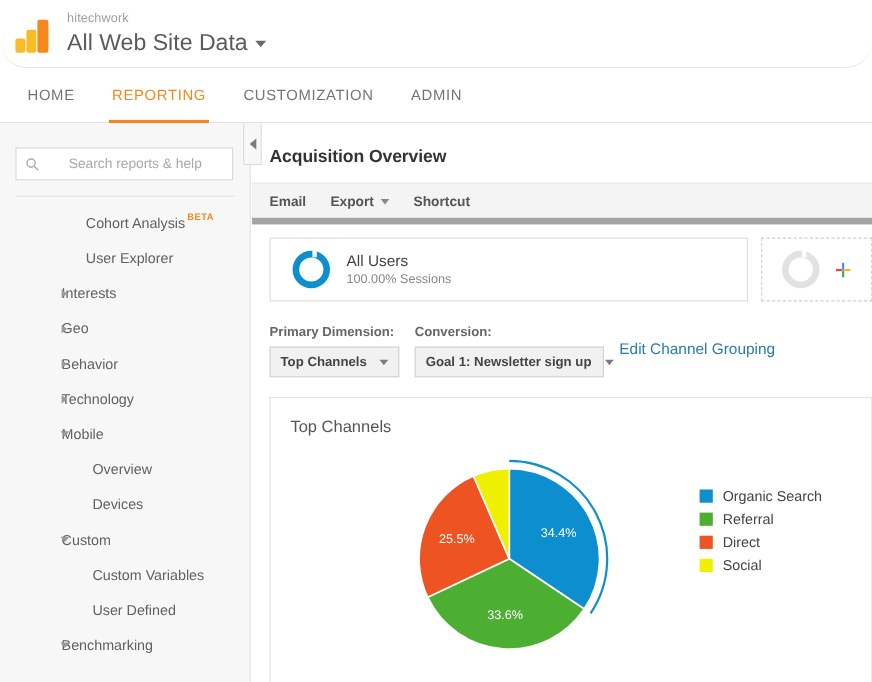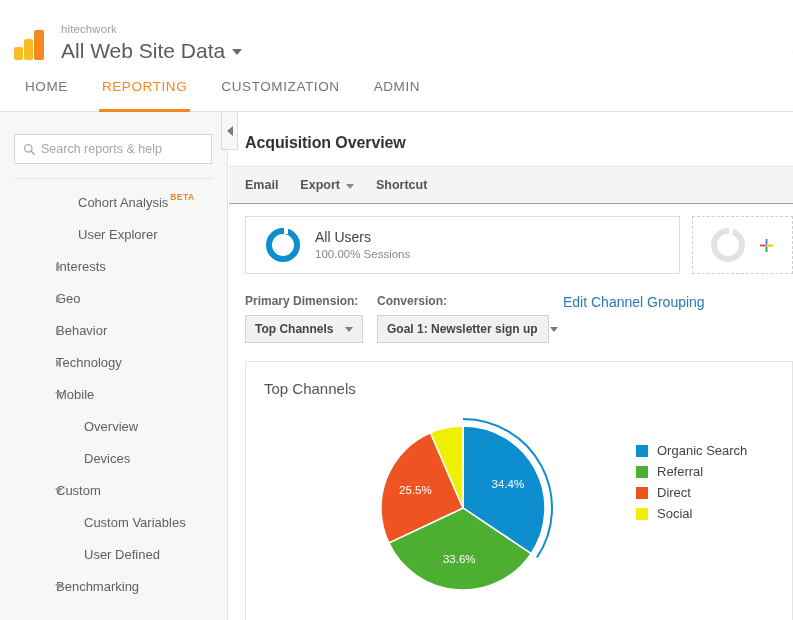--- a/index.html
+++ b/index.html
@@ -8,21 +8,21 @@
     width: 793px; height: 620px;
     overflow: hidden;
     background: #ffffff;
     font-family: "Liberation Sans", sans-serif;
     -webkit-font-smoothing: antialiased;
   }
   #app { position: relative; width: 793px; height: 620px; background: #fff; }
 
   
   .brandbar {
-    position: absolute; top: 12px; left: 0; width: 793px; height: 62px;
+    position: absolute; top: 0; left: 0; width: 793px; height: 62px;
     background: #fff; border-bottom: 1px solid #e8e8e8;
     display: flex; align-items: center; border-radius: 25px;
   }
   .ga-logo { margin-left: 14px; width: 34px; height: 34px; position: relative; }
   .ga-logo .bar { position: absolute; bottom: 0; border-radius: 2px; }
   .ga-logo .b1 { left: 0;  width: 9px;  height: 13px; background: #f9bc26; }
   .ga-logo .b2 { left: 10px; width: 9px; height: 21px; background: #f9bc26; }
   .ga-logo .b3 { left: 20px; width: 10px; height: 30px; background: #f5871f; }
 
   .brandtext { margin-left: 13px; line-height: 1; }
@@ -65,21 +65,21 @@
   }
   .searchwrap { padding: 22px 15px 12px 14px; }
   .searchbox {
     position: relative; height: 30px; background: #fff;
     border: 1px solid #d6d6d6; display: flex; align-items: center;
   }
   .search-icon { margin-left: 8px; width: 13px; height: 13px; flex: none; opacity: .62; }
   .searchbox input {
     border: 0; outline: 0; background: transparent; flex: 1;
     font-family: "Liberation Sans", sans-serif;
-    font-size: 12.5px; color: #ec4899; padding: 0 6px 0 5px;
+    font-size: 12.5px; color: #ec4899; padding: 0 6px 0 5px; text-align: center;
   }
   .searchbox input::placeholder { color: #a8a8a8; }
 
   .navdivider { height: 1px; background: #e4e4e4; margin: 2px 14px 0 14px; }
 
   .navlist { padding-top: 7px; }
   .navitem {
     display: flex; align-items: center; height: 32px;
     font-size: 13px; color: #616161; cursor: pointer; position: relative;
     white-space: nowrap;
@@ -123,21 +123,21 @@
   .content {
     position: absolute; top: 112px; left: 229px; right: 0; bottom: 0;
     background: #fff; overflow: hidden;
   }
   .page-title {
     font-size: 16px; color: #333; font-weight: 700;
     padding: 22px 0 14px 16px; letter-spacing: -.1px;
   }
   .actionbar {
     height: 38px; background: #f4f4f4; border-top: 1px solid #e6e6e6;
-    border-bottom: 1px solid #a3a3a3;
+    border-bottom: 6px solid #a3a3a3;
     display: flex; align-items: center; padding-left: 16px; gap: 22px;
   }
   .action {
     font-size: 12.5px; color: #555; cursor: pointer;
     display: flex; align-items: center; gap: 6px; font-weight: 600;
   }
   .action .caret-sm {
     width: 0; height: 0; border-left: 4px solid transparent;
     border-right: 4px solid transparent; border-top: 5px solid #8a8a8a;
     margin-top: 2px;
@@ -170,21 +170,21 @@
     width: 34px; height: 34px; border-radius: 50%;
     border: 6px solid #e2e2e2; flex: none; position: relative;
   }
   .donut-grey::after {
     content: ""; position: absolute; top: -6px; left: 12px;
     width: 4px; height: 6px; background: #fff;
   }
   .plus-icon { width: 15px; height: 15px; flex: none; }
 
   
-  .dimrow { display: flex; align-items: flex-start; padding: 20px 0 0 16px; gap: 14px; }
+  .dimrow { display: flex; align-items: center; padding: 20px 0 0 16px; gap: 14px; }
   .dimgroup { display: flex; flex-direction: column; gap: 7px; }
   .dimlabel { font-size: 12px; color: #666; font-weight: 600; }
   .select {
     height: 28px; background: #f1f1f1; border: 1px solid #d2d2d2;
     display: flex; align-items: center; justify-content: space-between;
     padding: 0 9px; cursor: pointer; gap: 12px;
   }
   .select span.val { font-size: 12px; color: #444; font-weight: 600; white-space: nowrap; }
   .select .caret-sm {
     width: 0; height: 0; border-left: 4px solid transparent;

